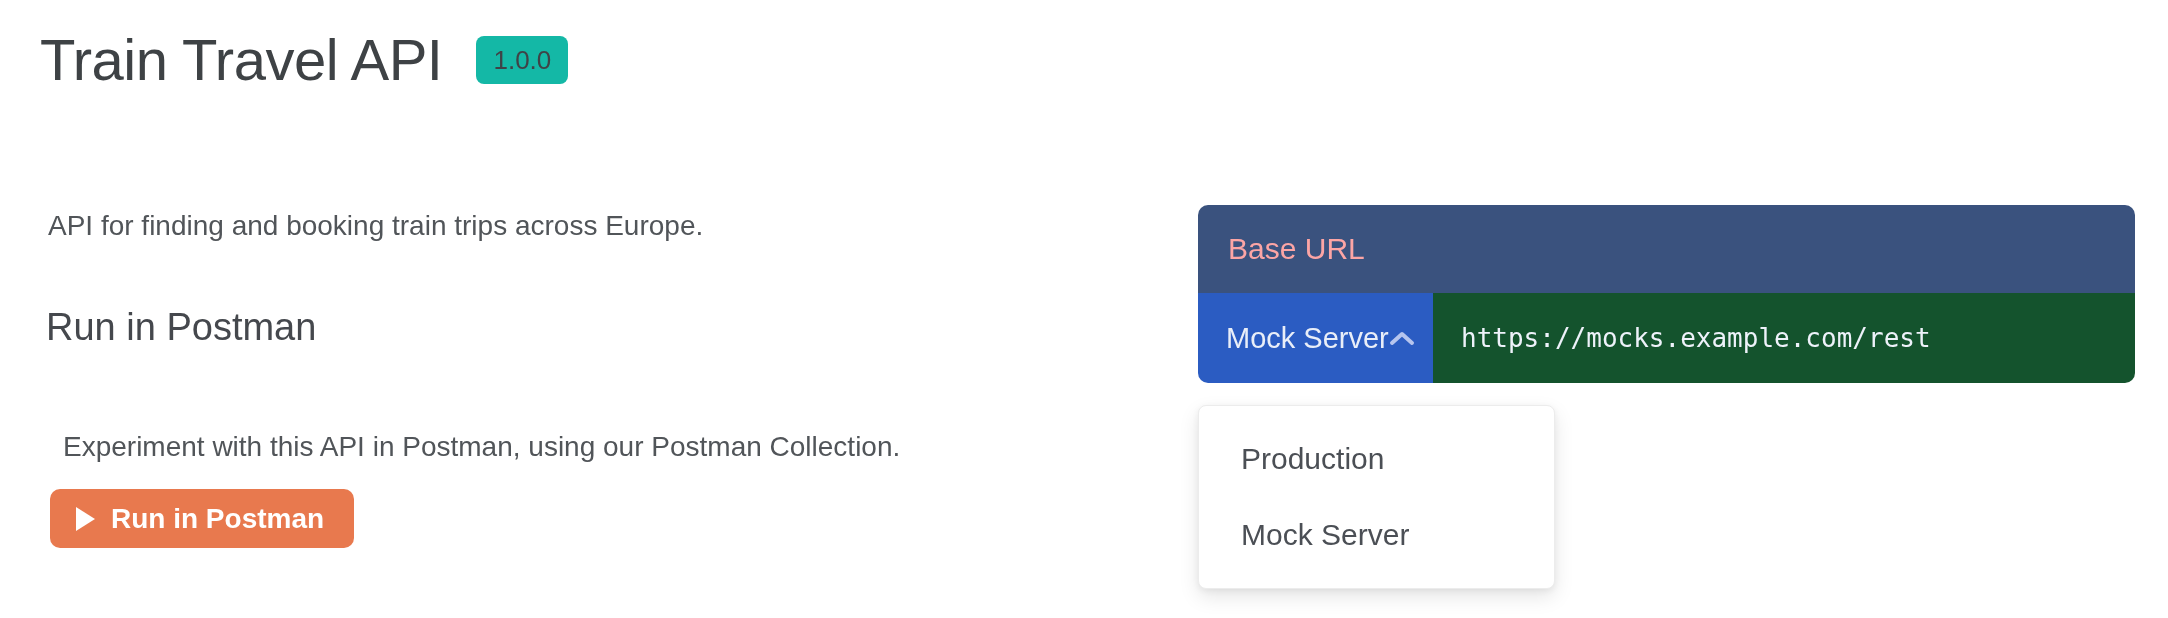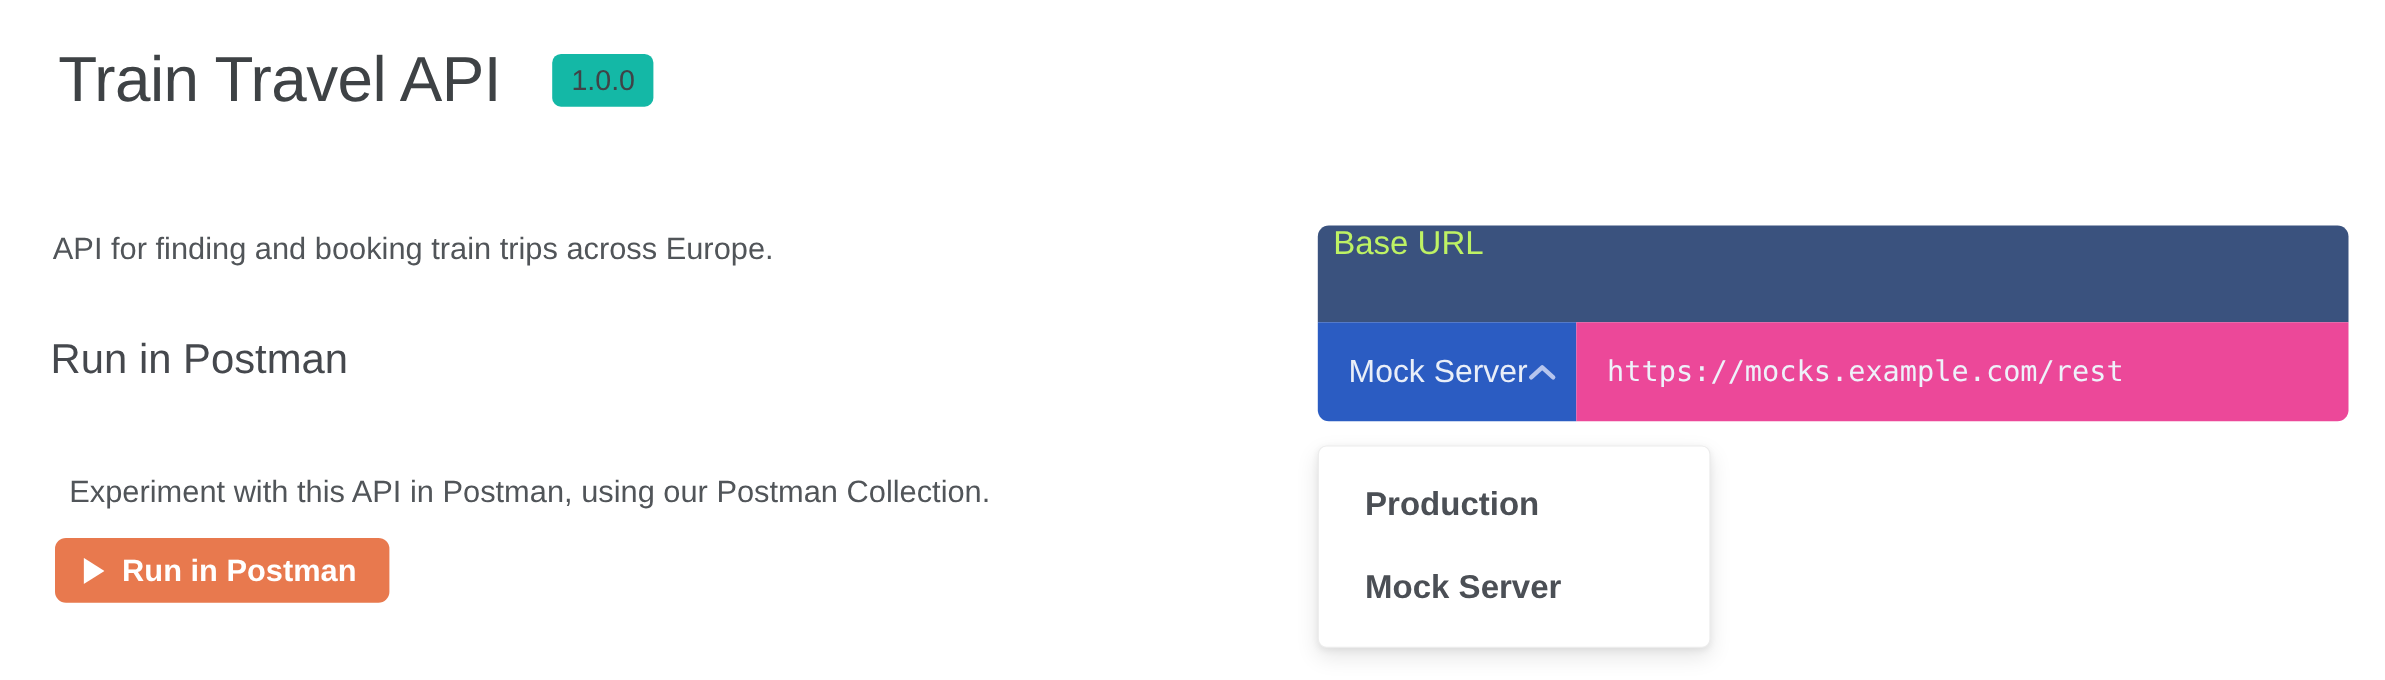--- a/index.html
+++ b/index.html
@@ -20,21 +20,21 @@
     top: 26px;
     display: flex;
     align-items: center;
     gap: 34px;
   }
   .page-title {
     font-size: 58px;
     font-weight: 500;
     color: #3e4245;
     letter-spacing: -0.5px;
-    margin: 13px;
+    margin: 0;
   }
   .version-badge {
     background: #14b8a6;
     color: #3f4347;
     font-size: 26px;
     line-height: 1;
     padding: 11px 17px;
     border-radius: 8px;
   }
   .api-description {
@@ -87,24 +87,24 @@
     position: absolute;
     left: 1198px;
     top: 205px;
     width: 937px;
   }
   .baseurl-header {
     height: 88px;
     background: #3a527e;
     border-radius: 10px 10px 0 0;
     display: flex;
-    align-items: flex-start;
-    padding-left: 14px;
-    box-sizing: border-box;
-    color: #bef264;
+    align-items: center;
+    padding-left: 30px;
+    box-sizing: border-box;
+    color: #fca5a5;
     font-size: 30px;
   }
   .baseurl-row {
     height: 90px;
     display: flex;
   }
   .server-select {
     width: 235px;
     background: #2b5cc2;
     border-radius: 0 0 0 10px;
@@ -115,21 +115,21 @@
     cursor: pointer;
   }
   .server-select-label {
     color: #e9eef8;
     font-size: 29px;
     white-space: nowrap;
   }
   .server-select .chevron { margin-left: auto; }
   .url-display {
     flex: 1;
-    background: #ec4899;
+    background: #14532d;
     border-radius: 0 0 10px 0;
     display: flex;
     align-items: center;
     padding-left: 28px;
     box-sizing: border-box;
     color: #eef2fa;
     font-family: "DejaVu Sans Mono", "Liberation Mono", monospace;
     font-size: 26px;
     white-space: nowrap;
   }
@@ -148,21 +148,20 @@
     padding: 15px 0;
   }
   .server-dropdown-item {
     height: 76px;
     display: flex;
     align-items: center;
     padding-left: 42px;
     font-size: 30px;
     color: #4b4f55;
     cursor: pointer;
-    font-weight: bold;
   }
 </style>
 </head>
 <body>
 
 <div class="title-row">
   <h1 class="page-title">Train Travel API</h1>
   <span class="version-badge">1.0.0</span>
 </div>
 

